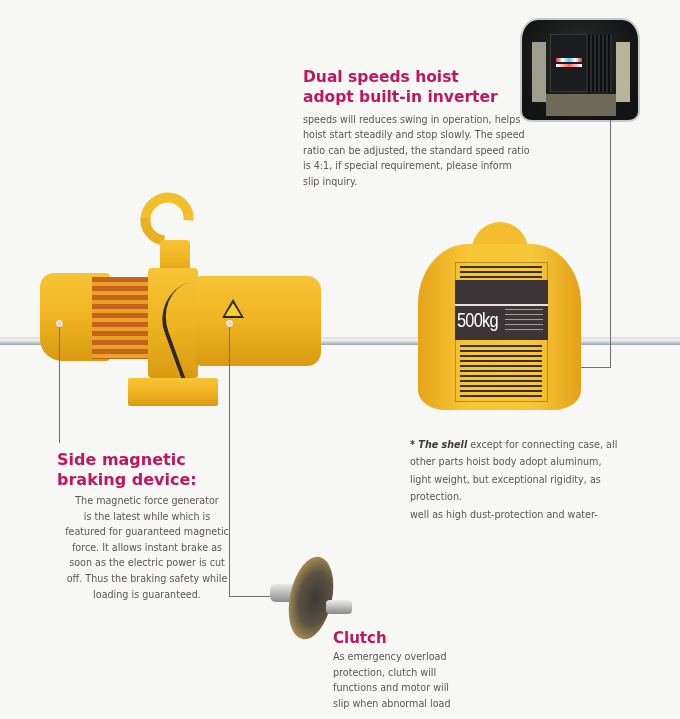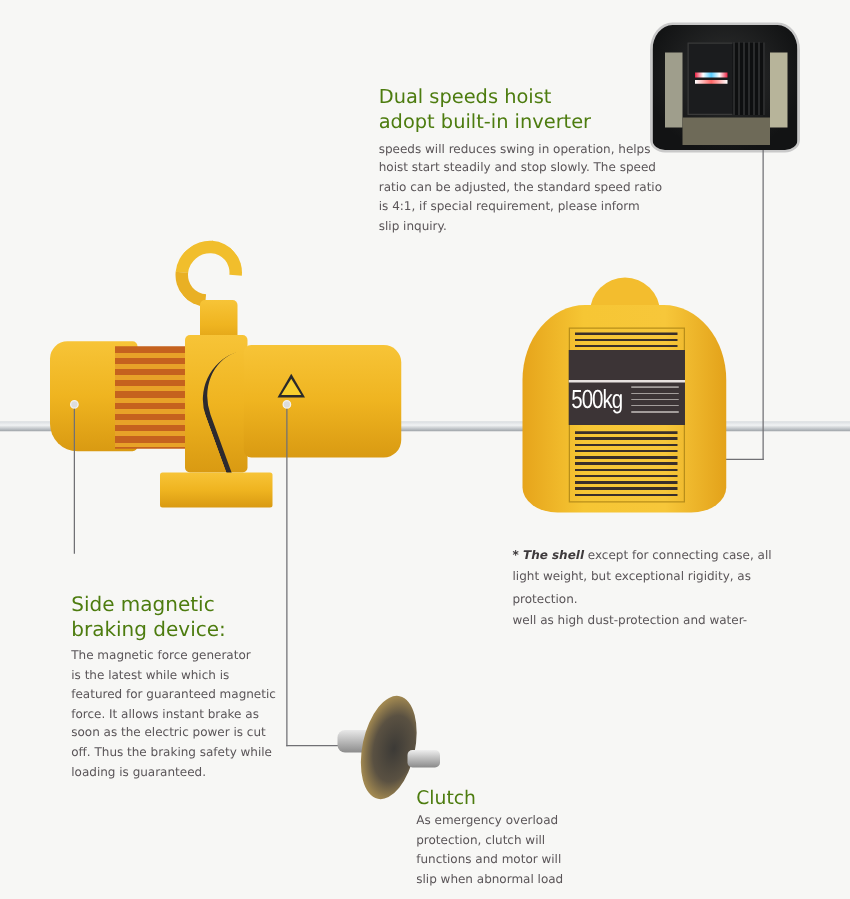--- a/index.html
+++ b/index.html
@@ -13,21 +13,21 @@
   .abs { position: absolute; }
 
   
   .rail {
     left: 0; top: 337px; width: 680px; height: 8px;
     background: linear-gradient(#d8dcdf, #f0f2f3 40%, #b9bec2 80%, #9ea4a8);
   }
 
   
   .h-title {
-    font-weight: normal; color: #4d7c0f; font-size: 15.5px; line-height: 20px;
+    font-weight: bold; color: #be185d; font-size: 15.5px; line-height: 20px;
   }
   .body-text {
     font-size: 9.6px; line-height: 15.4px; color: #5a5558;
   }
   .body-text b { color: #3e3a3c; font-style: italic; }
 
   
   .line { background: #707074; }
   .dot { width: 7px; height: 7px; border-radius: 50%; background: #dcdcdc; border: 1px solid #f2f2f2; }
 
@@ -177,29 +177,30 @@
 <div class="abs shell-grille"></div>
 <div class="abs grille-lines-top"></div>
 <div class="abs plate"></div>
 <div class="abs plate-stripe"></div>
 <div class="abs plate-text">500kg</div>
 <div class="abs plate-fine"></div>
 <div class="abs grille-lines-bot"></div>
 
 <div class="abs body-text" style="left:410px; top:436px; width:270px; line-height:17.4px;">
   <div><b>* The shell</b><span> except for connecting case, all</span></div>
+  <div>other parts hoist body adopt aluminum,</div>
   <div>light weight, but exceptional rigidity, as</div>
   <div>protection.</div>
   <div>well as high dust-protection and water-</div>
 </div>
 
-<div class="abs" style="left:57px; top:474px; width:180px;">
+<div class="abs" style="left:57px; top:450px; width:180px;">
   <div class="h-title" style="font-size:16px;">Side magnetic</div>
   <div class="h-title" style="font-size:16px;">braking device:</div>
-  <div class="body-text" style="margin-top:3px; line-height:15.6px;">
+  <div class="body-text" style="margin-top:3px; line-height:15.6px;text-align:center;">
     <div>The magnetic force generator</div>
     <div>is the latest while which is</div>
     <div>featured for guaranteed magnetic</div>
     <div>force. It allows instant brake as</div>
     <div>soon as the electric power is cut</div>
     <div>off. Thus the braking safety while</div>
     <div>loading is guaranteed.</div>
   </div>
 </div>
 

